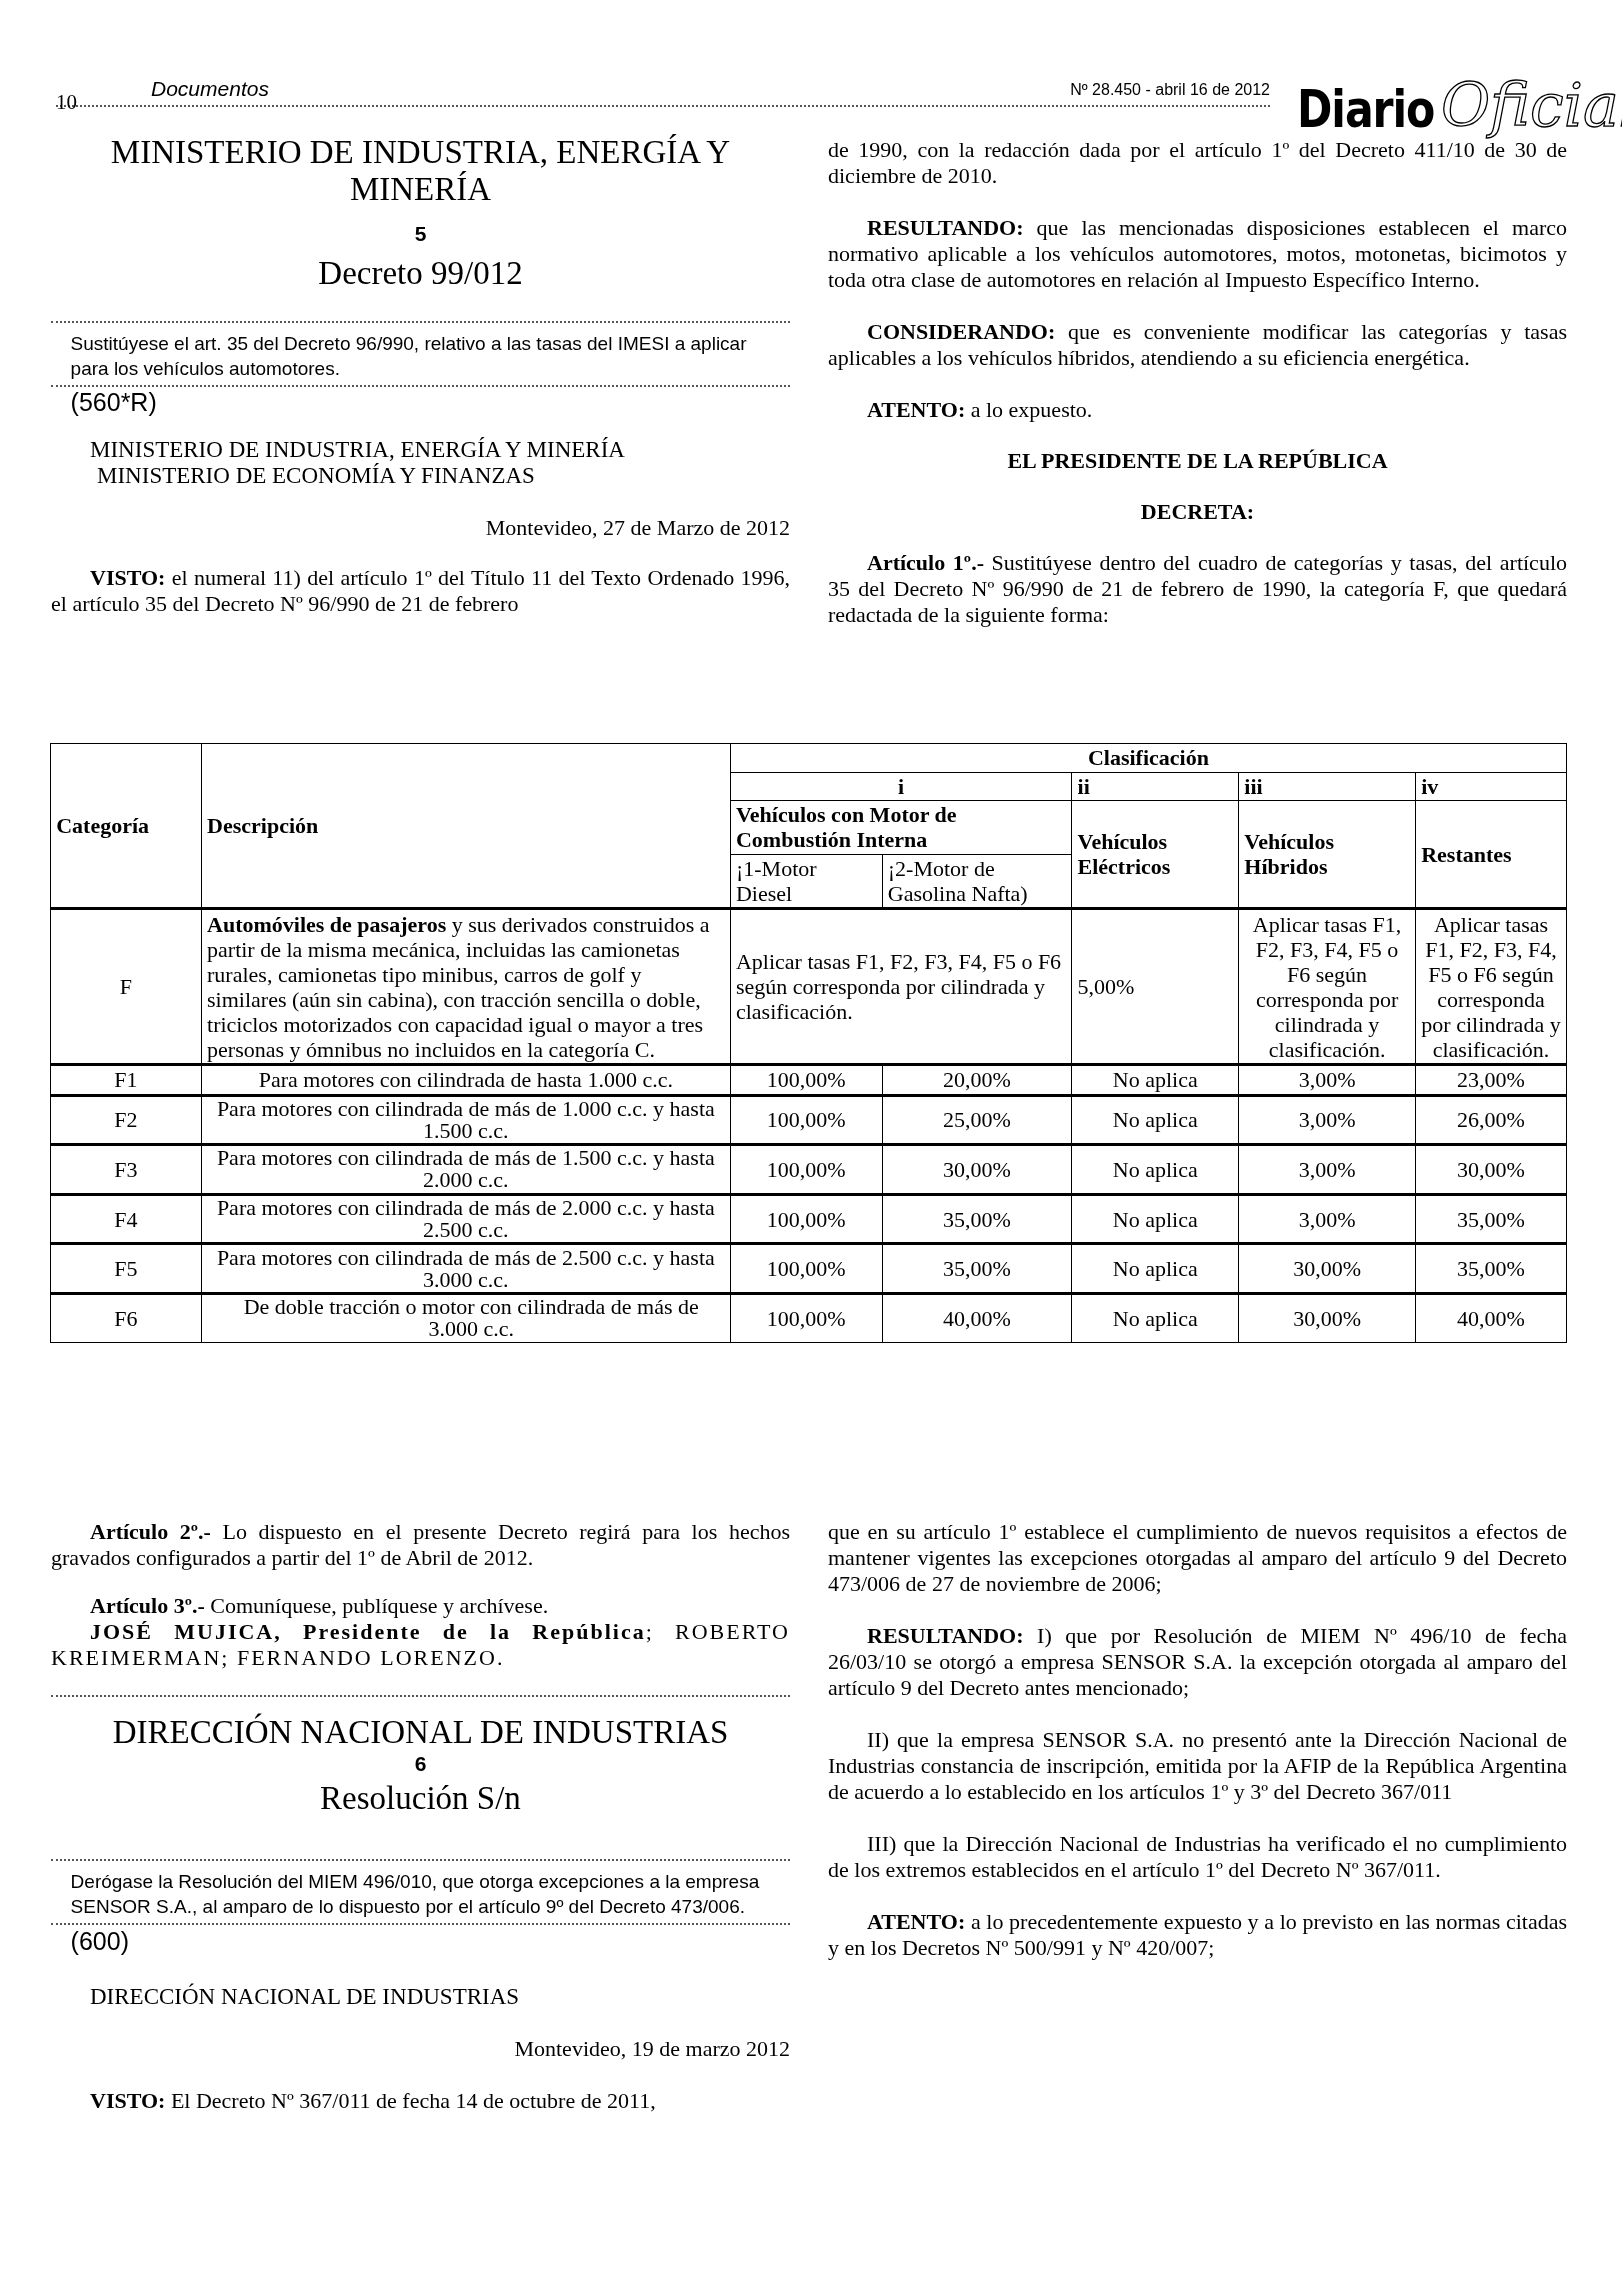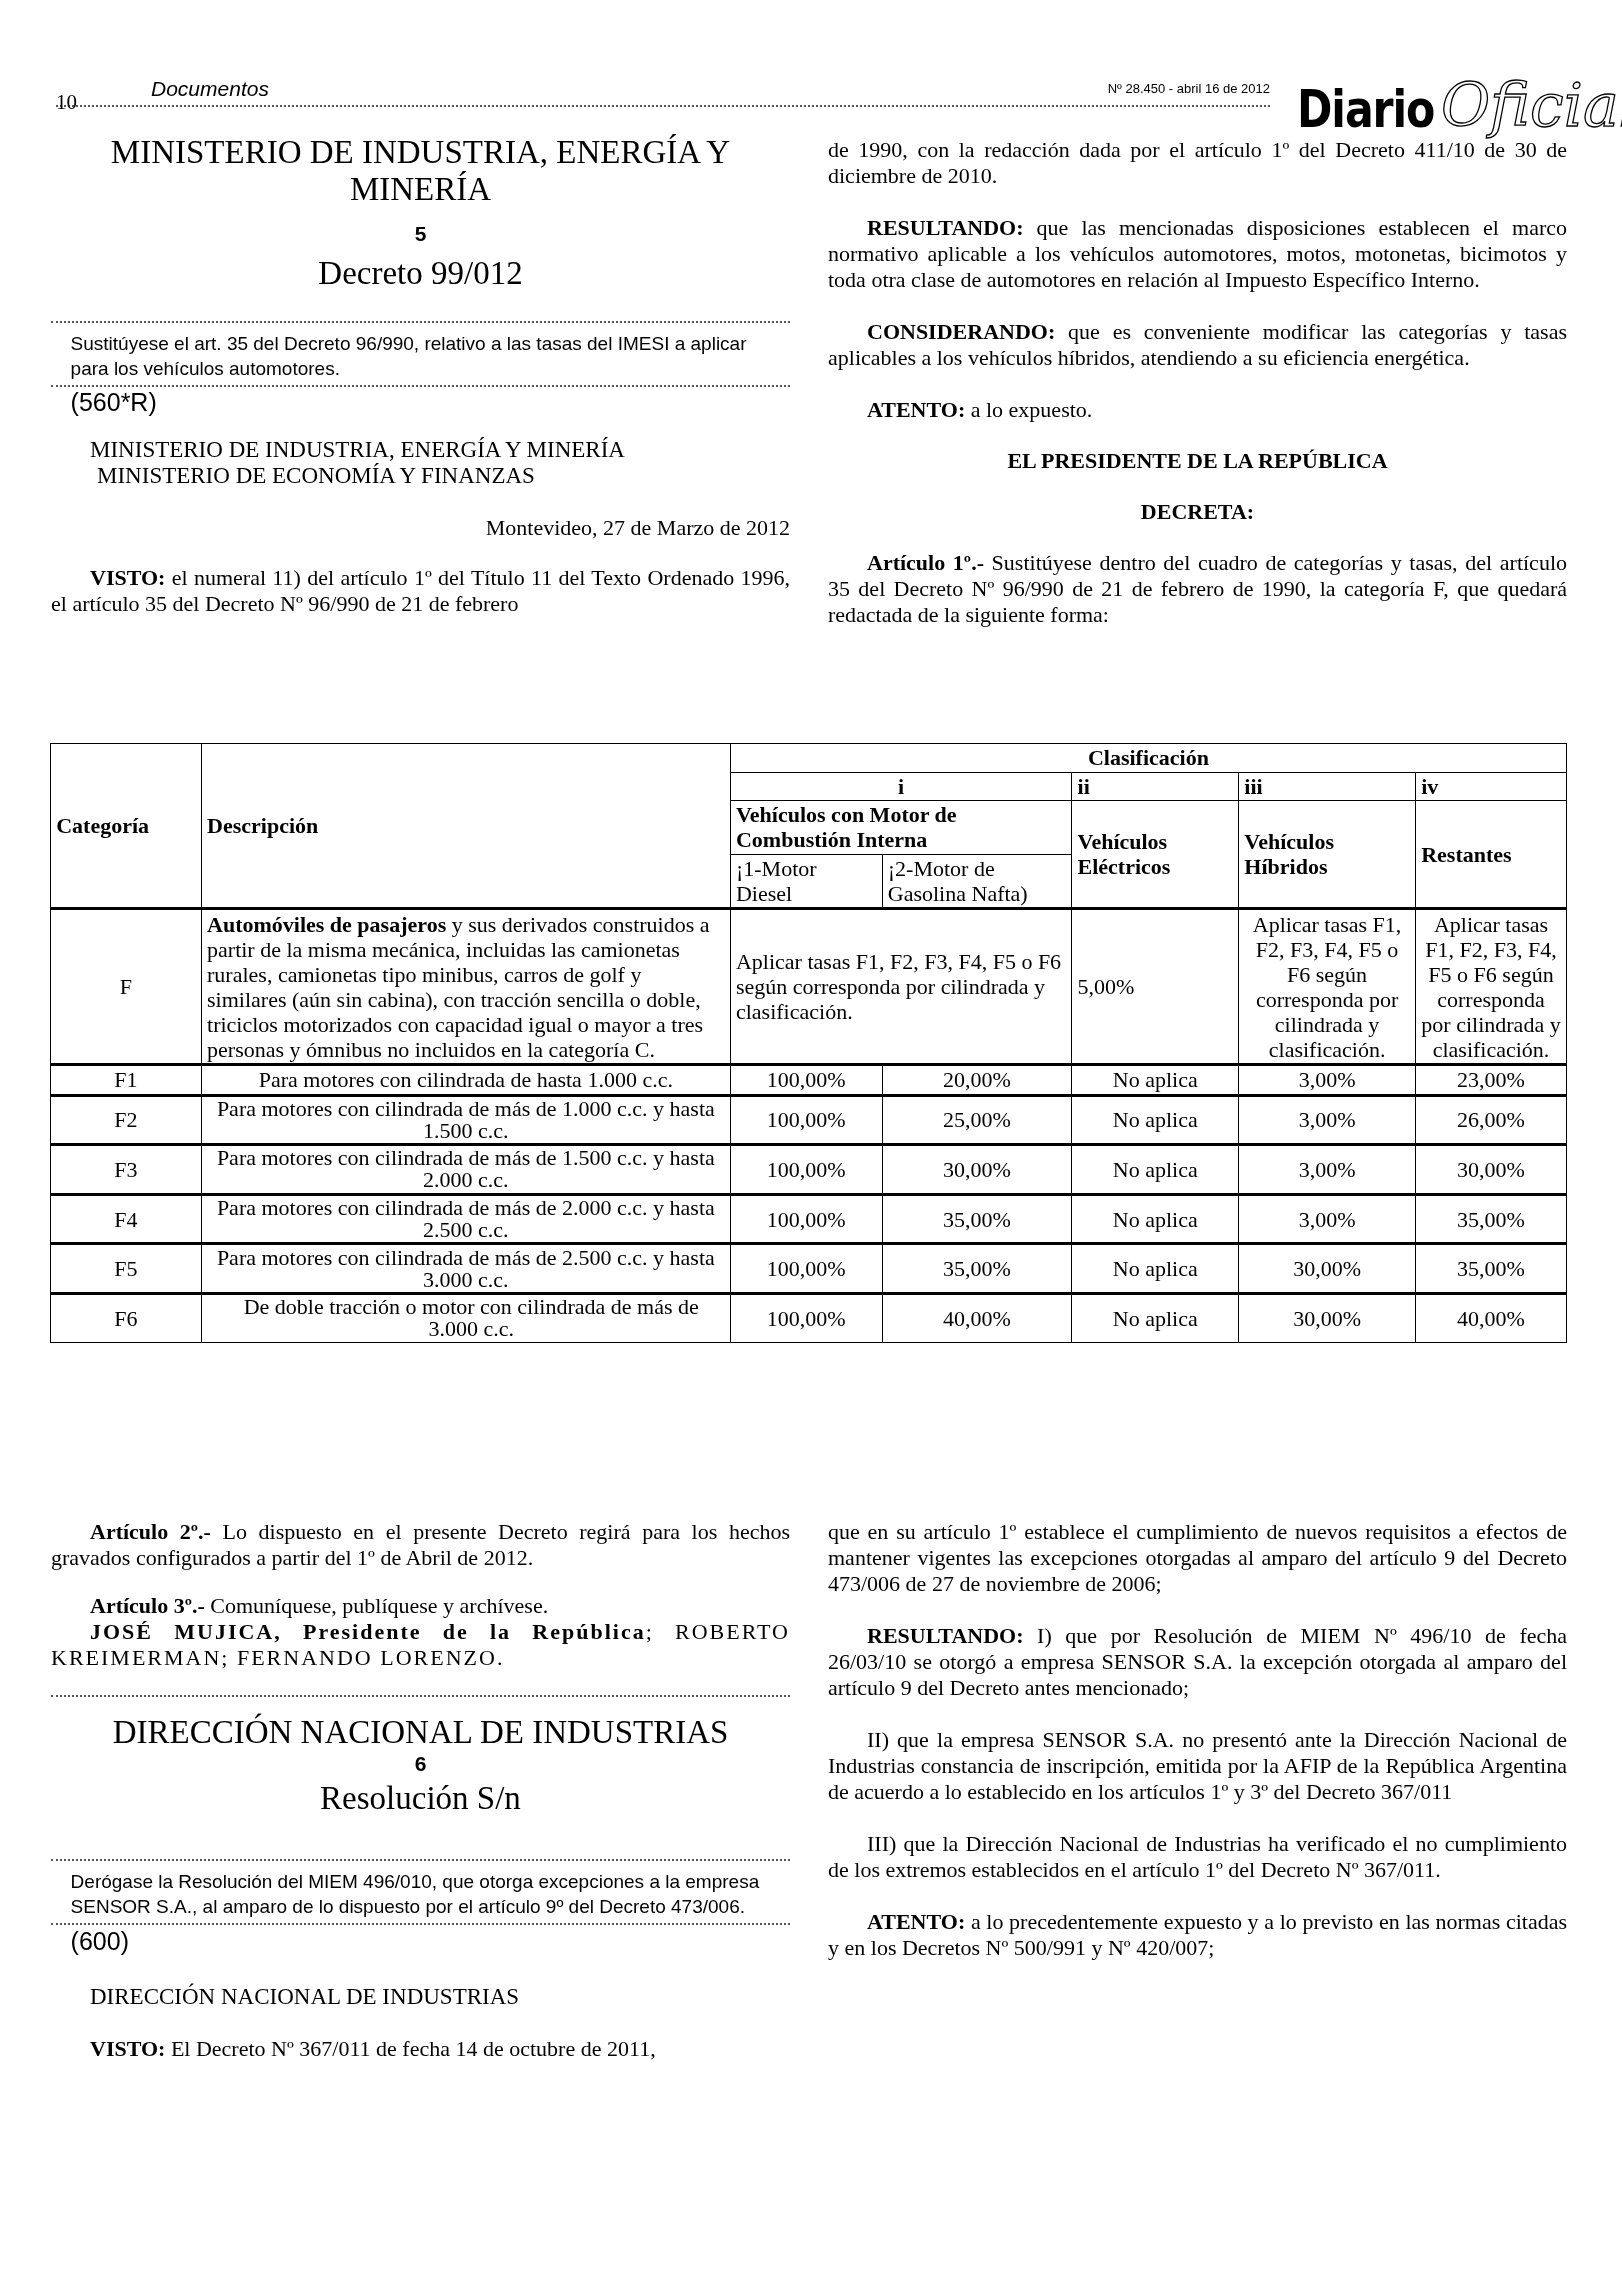--- a/index.html
+++ b/index.html
@@ -2,21 +2,21 @@
 <html style="font-size:10.5px"><head>
 <meta charset="utf-8">
 <style>
   html, body { margin:0; padding:0; background:#fff; }
   body { width:1622px; height:2295px; position:relative; overflow:hidden; color:#000;
          font-family:"Liberation Serif", "DejaVu Serif", serif; }
   .header { position:absolute; left:56px; top:72px; width:1214px; height:33px;
             border-bottom:2px dotted #555; }
   .hdr-page { position:absolute; left:0; top:18px; font-family:Liberation Serif, serif; font-size:21px; }
   .hdr-section { position:absolute; left:95px; top:5.2px; font-family:"Liberation Sans", sans-serif; font-size:21px; font-style:italic; }
-  .hdr-issue { position:absolute; right:0; top:9.2px; font-family:"Liberation Sans", sans-serif; font-size:13px; }
+  .hdr-issue { position:absolute; right:0; top:9.2px; font-family:"Liberation Sans", sans-serif; font-size:16px; }
   .logo { position:absolute; left:1297px; top:56px; height:79px; display:flex; align-items:flex-end; }
   .logo-diario { font-family:"DejaVu Sans", sans-serif; font-weight:bold; font-size:52px; letter-spacing:-1.3px;
                  color:#000; line-height:1; transform:scaleX(0.82); transform-origin:left; margin-right:-23.6px; }
   .logo-oficial { font-family:"DejaVu Serif", serif; font-style:italic; font-size:60px; color:#fff;
                   -webkit-text-stroke:1.3px #000; line-height:1; }
   .col { position:absolute; font-size:22px; line-height:26px; }
   .col-left { left:51px; width:739px; }
   .col-right { left:828px; width:739px; }
   .ministry-title { text-align:center; font-size:33px; line-height:37px; }
   .doc-num { text-align:center; font-family:"Liberation Sans", sans-serif; font-weight:bold; font-size:21px; }
@@ -176,20 +176,21 @@
   <p class="p"><span class="b">Artículo 2º.-</span><span> Lo dispuesto en el presente Decreto regirá para los hechos gravados configurados a partir del 1º de Abril de 2012.</span></p>
   <p class="p" style="margin-top:22px;"><span class="b">Artículo 3º.-</span><span> Comuníquese, publíquese y archívese.</span></p>
   <p class="p sig"><span class="b">JOSÉ MUJICA, Presidente de la República</span><span>; ROBERTO KREIMERMAN; FERNANDO LORENZO.</span></p>
   <div class="sep" style="margin-top:23.6px;"></div>
   <div class="ministry-title" style="margin-top:17px;">DIRECCIÓN NACIONAL DE INDUSTRIAS</div>
   <div class="doc-num">6</div>
   <div class="doc-title" style="margin-top:3.9px;">Resolución S/n</div>
   <div class="summary" style="margin-top:42px;">Derógase la Resolución del MIEM 496/010, que otorga excepciones a la empresa SENSOR S.A., al amparo de lo dispuesto por el artículo 9º del Decreto 473/006.</div>
   <div class="code">(600)</div>
   <div class="caps-left" style="margin-top:30px; font-size:23px;">DIRECCIÓN NACIONAL DE INDUSTRIAS</div>
+  <div class="right" style="margin-top:26px;">Montevideo, 19 de marzo 2012</div>
   <p class="p" style="margin-top:26px;"><span class="b">VISTO:</span><span> El Decreto Nº 367/011 de fecha 14 de octubre de 2011,</span></p>
 </div>
 
 <div class="col col-right" style="top:1519px;">
   <p class="p" style="text-indent:0;">que en su artículo 1º establece el cumplimiento de nuevos requisitos a efectos de mantener vigentes las excepciones otorgadas al amparo del artículo 9 del Decreto 473/006 de 27 de noviembre de 2006;</p>
   <p class="p" style="margin-top:26px;"><span class="b">RESULTANDO:</span><span> I) que por Resolución de MIEM Nº 496/10 de fecha 26/03/10 se otorgó a empresa SENSOR S.A. la excepción otorgada al amparo del artículo 9 del Decreto antes mencionado;</span></p>
   <p class="p" style="margin-top:26px;">II) que la empresa SENSOR S.A. no presentó ante la Dirección Nacional de Industrias constancia de inscripción, emitida por la AFIP de la República Argentina de acuerdo a lo establecido en los artículos 1º y 3º del Decreto 367/011</p>
   <p class="p" style="margin-top:26px;">III) que la Dirección Nacional de Industrias ha verificado el no cumplimiento de los extremos establecidos en el artículo 1º del Decreto Nº 367/011.</p>
   <p class="p" style="margin-top:26px;"><span class="b">ATENTO:</span><span> a lo precedentemente expuesto y a lo previsto en las normas citadas y en los Decretos Nº 500/991 y Nº 420/007;</span></p>
 </div>

